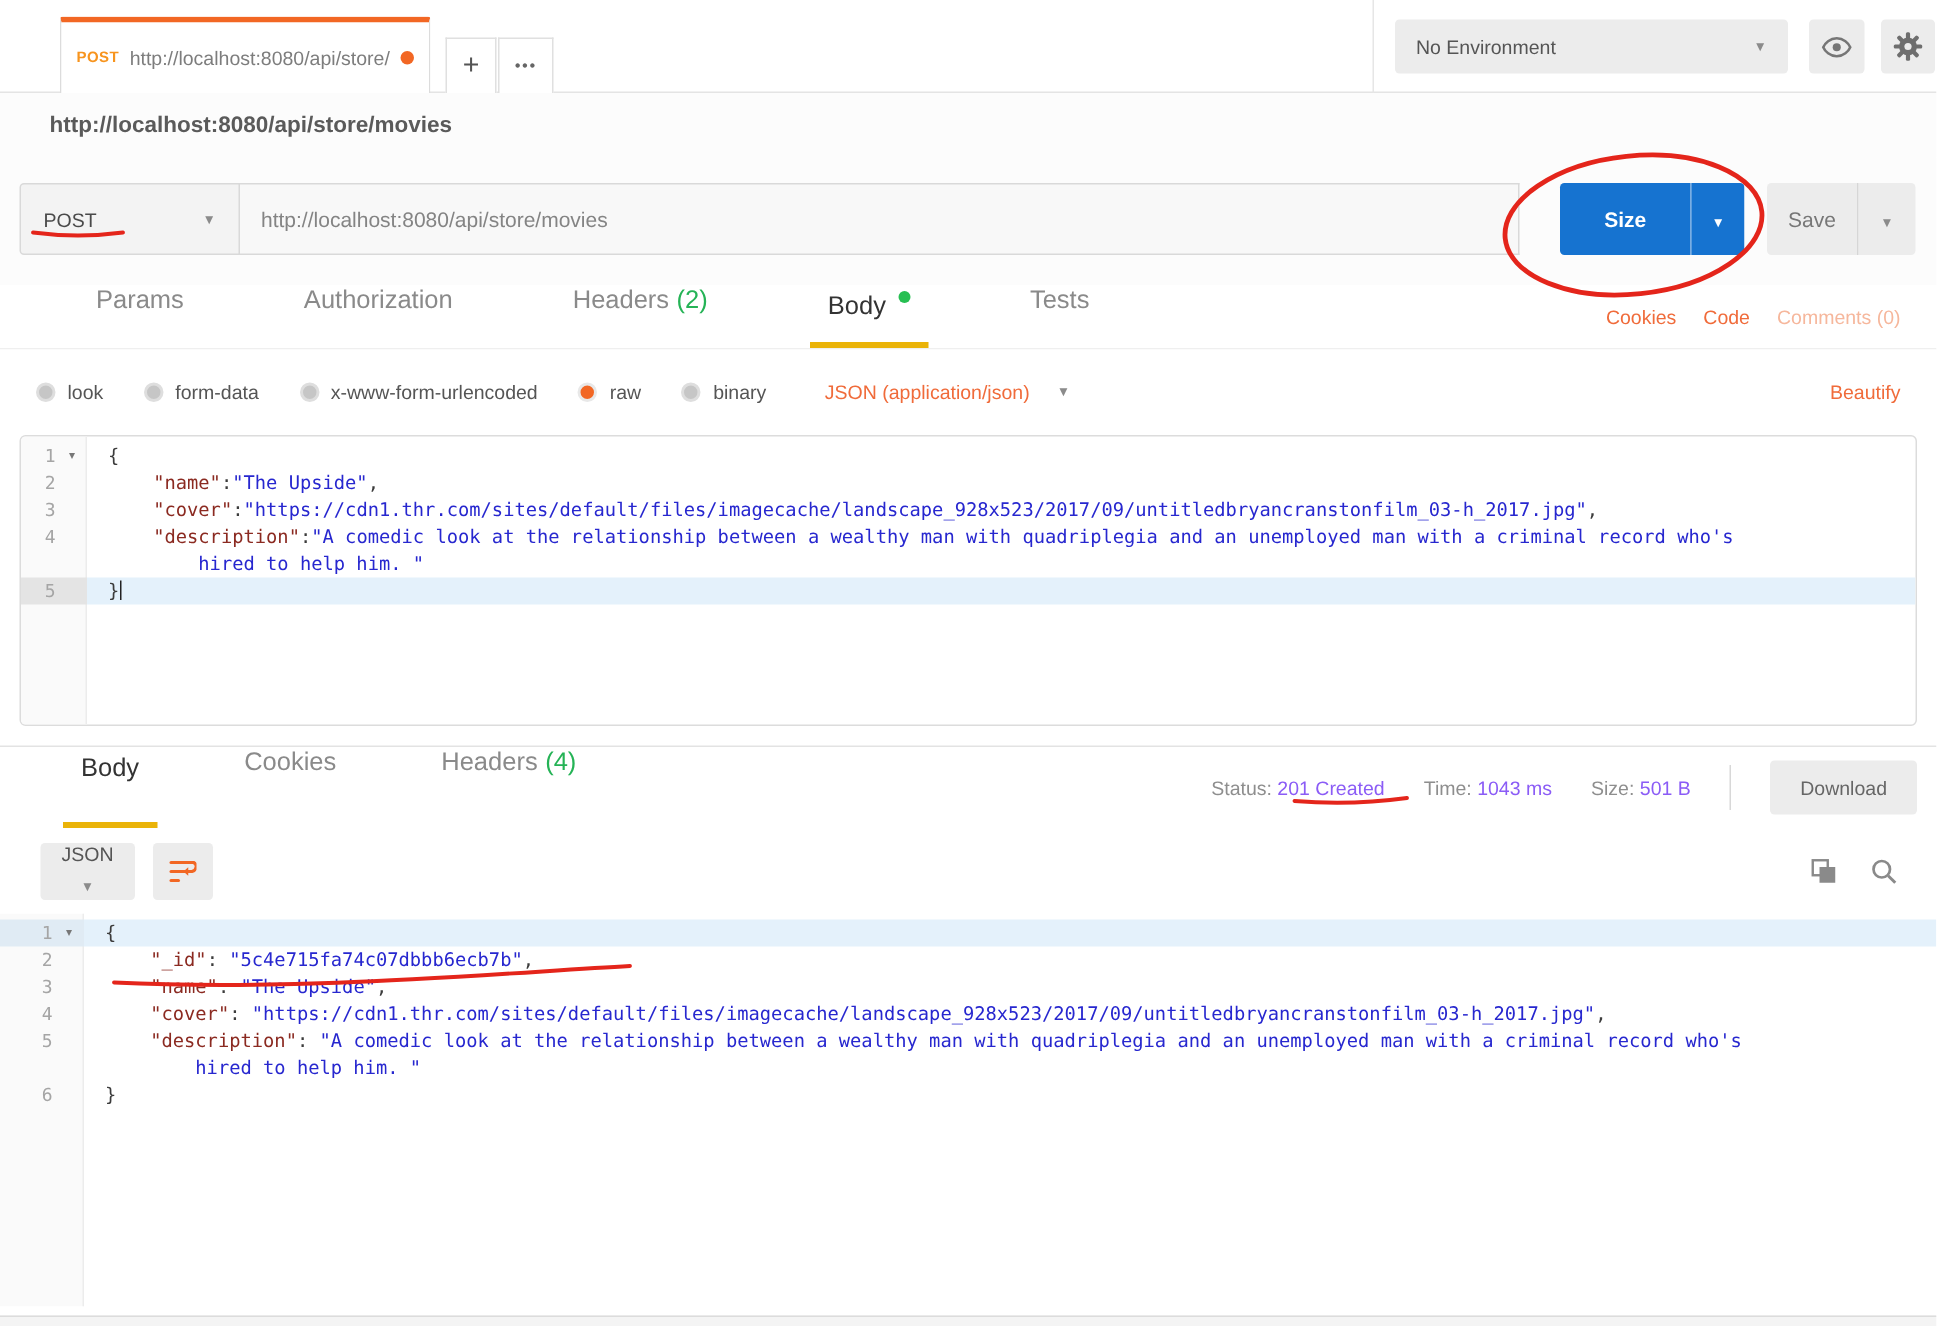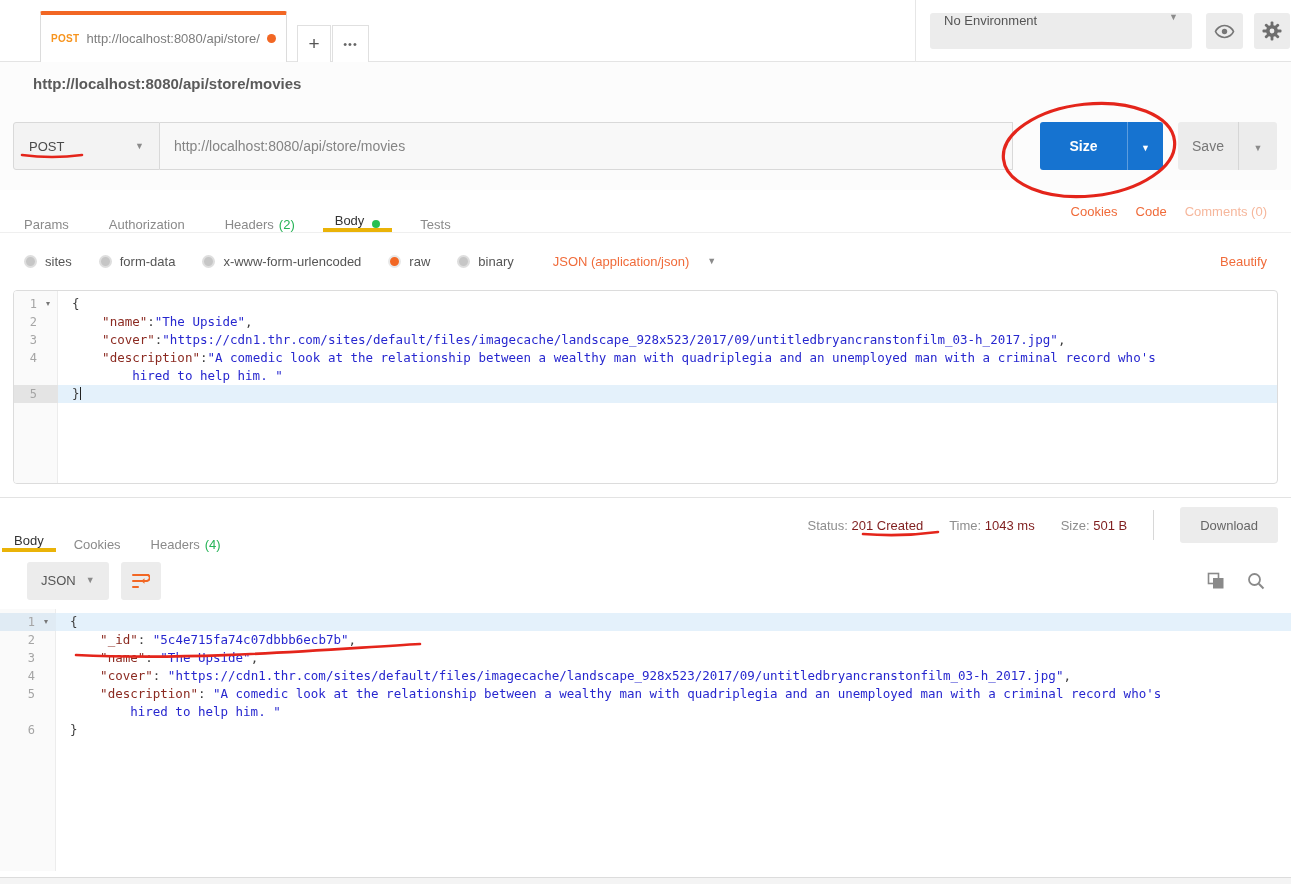--- a/index.html
+++ b/index.html
@@ -24,21 +24,21 @@
   .tab-plus, .tab-more {
     position:absolute; top:25px; height:37px; background:#fff;
     border:1px solid #e0e0e0; border-bottom:none; display:flex; align-items:center; justify-content:center;
     color:#555; cursor:pointer;
   }
   .tab-plus { left:297px; width:34px; font-size:19px; font-weight:300; }
   .tab-more { left:332px; width:37px; font-size:11px; letter-spacing:1px; color:#666; }
   .topbar-divider { position:absolute; left:915px; top:0; height:62px; border-left:1px solid #e6e6e6; }
   .env-select {
     position:absolute; left:930px; top:13px; width:262px; height:36px;
-    background:#ececec; border-radius:3px; display:flex; align-items:flex-start;
+    background:#ececec; border-radius:3px; display:flex; align-items:center;
     padding:0 14px; color:#555; font-size:13px;
   }
   .env-select .caret { margin-left:auto; }
   .icon-btn {
     position:absolute; top:13px; width:37px; height:36px; background:#ececec;
     border-radius:3px; display:flex; align-items:center; justify-content:center;
   }
   .eye-btn { left:1206px; }
   .gear-btn { left:1254px; width:36px; }
   .caret { font-size:9px; color:#8b8b8b; line-height:1; }
@@ -78,21 +78,21 @@
     border-radius:3px 0 0 3px; cursor:pointer;
   }
   .save-caret {
     position:absolute; left:1238px; top:17px; width:39px; height:48px;
     background:#ececec; border:none; border-left:1px solid #d6d6d6;
     border-radius:0 3px 3px 0; cursor:pointer;
   }
 
   
   .req-tabs-row { height:43px; display:flex; align-items:stretch; padding:0 24px 0 12px; border-bottom:1px solid #efefef; background:#fff; }
-  .rtab { display:flex; align-items:flex-end; padding:0 12px; margin-right:16px; color:#8a8a8a; font-size:13px; cursor:pointer; white-space:nowrap; }
+  .rtab { display:flex; align-items:flex-start; padding:0 12px; margin-right:16px; color:#8a8a8a; font-size:17px; cursor:pointer; white-space:nowrap;margin-left:40px; }
   .rtab.active { color:#333; border-bottom:4px solid #eab308; padding-top:4px; }
   .cnt { color:#25b356; margin-left:5px; }
   .dot-green { width:8px; height:8px; border-radius:50%; background:#27bf52; margin-left:8px; }
   .req-links { margin-left:auto; display:flex; align-items:center; gap:18px; }
   .olink { color:#f06b3a; font-size:13px; cursor:pointer; }
   .olink.muted { color:#f6b79c; }
 
   
   .radio-row { height:57px; display:flex; align-items:center; padding:0 24px; background:#fff; position:relative; }
   .radio-item { display:flex; align-items:center; margin-right:27px; cursor:pointer; }
@@ -123,29 +123,29 @@
   .tk-k { color:#8b2a21; }
   .tk-v { color:#2727cf; }
   .cursor { display:inline-block; width:1.5px; height:13px; background:#222; vertical-align:-2px; }
 
   
   .resp-section { border-top:1px solid #e3e3e3; margin-top:13px; background:#fff; }
   .resp-meta-row { height:54px; display:flex; align-items:stretch; padding-left:2px; }
   .resp-meta-row .rtab { margin-right:6px; }
   .status-block { margin-left:auto; display:flex; align-items:center; gap:26px; padding-right:13px; }
   .stat { font-size:13px; color:#8e8e8e; white-space:nowrap; }
-  .stat .val { color:#7f1d1d; }
+  .stat .val { color:#8b5cf6; }
   .v-divider { width:1px; height:30px; background:#d8d8d8; }
   .download-btn { height:36px; padding:0 20px; background:#ececec; border:none; border-radius:3px; color:#666; font-size:13px; cursor:pointer; }
 
   .resp-toolbar { height:57px; display:flex; align-items:center; padding:0 26px 0 13px; }
   .view-group { display:flex; height:38px; background:#ececec; border-radius:3px; overflow:hidden; }
   .view-btn { padding:0 20px; display:flex; align-items:center; color:#9a9a9a; font-size:13px; cursor:pointer; }
   .view-btn.active { color:#333; }
-  .fmt-btn { margin-left:14px; height:38px; background:#ececec; border-radius:3px; display:flex; align-items:center; gap:10px; padding:0 14px; color:#555; font-size:13px; cursor:pointer; }
+  .fmt-btn { margin-left:14px; height:38px; background:#ececec; border-radius:3px; display:flex; align-items:center; gap:10px; padding:0 14px; color:#555; font-size:13px; cursor:pointer;flex-direction:column; }
   .wrap-btn { margin-left:12px; width:40px; height:38px; background:#ececec; border-radius:3px; display:flex; align-items:center; justify-content:center; cursor:pointer; }
   .resp-icons { margin-left:auto; display:flex; align-items:center; gap:22px; }
   .resp-icons > span { cursor:pointer; display:flex; }
 
   .bottom-bar { position:absolute; left:0; right:0; bottom:0; height:7px; background:#f4f4f4; border-top:1px solid #dcdcdc; }
 
   
   .annot { position:absolute; left:0; top:0; width:1291px; height:884px; pointer-events:none; z-index:50; }
 </style>
 </head>
@@ -229,21 +229,21 @@
   <div class="req-links">
     <span class="olink">Cookies</span>
     <span class="olink">Code</span>
     <span class="olink muted">Comments (0)</span>
   </div>
 </div>
 
 <div class="radio-row">
   <div class="radio-item">
       <span class="radio-circle"></span>
-      <span class="radio-label">sites</span>
+      <span class="radio-label">look</span>
     </div>
   <div class="radio-item">
       <span class="radio-circle"></span>
       <span class="radio-label">form-data</span>
     </div>
   <div class="radio-item">
       <span class="radio-circle"></span>
       <span class="radio-label">x-www-form-urlencoded</span>
     </div>
   <div class="radio-item selected">

